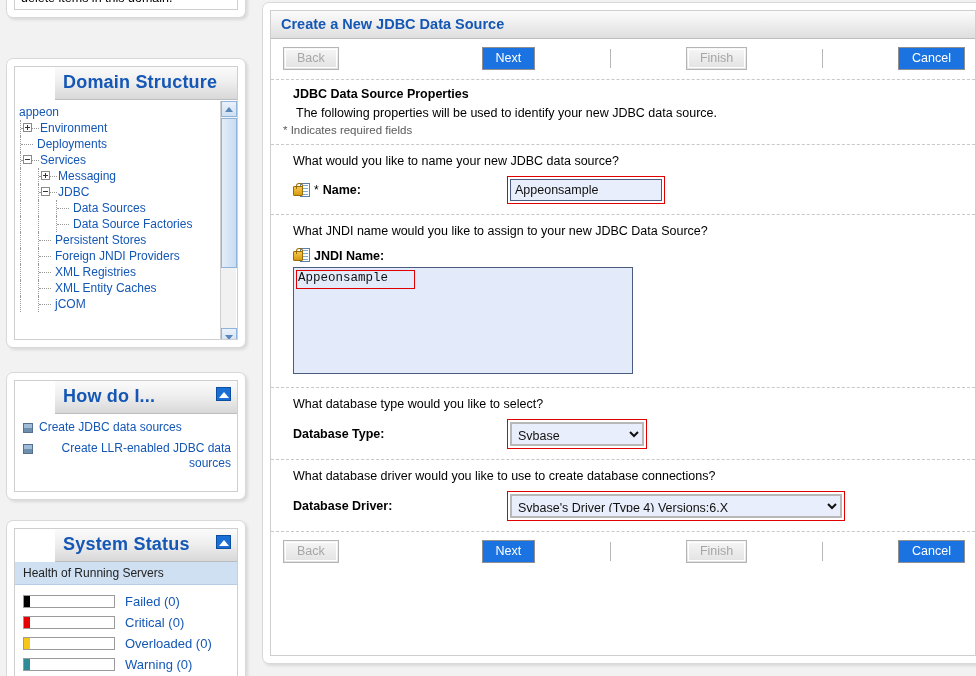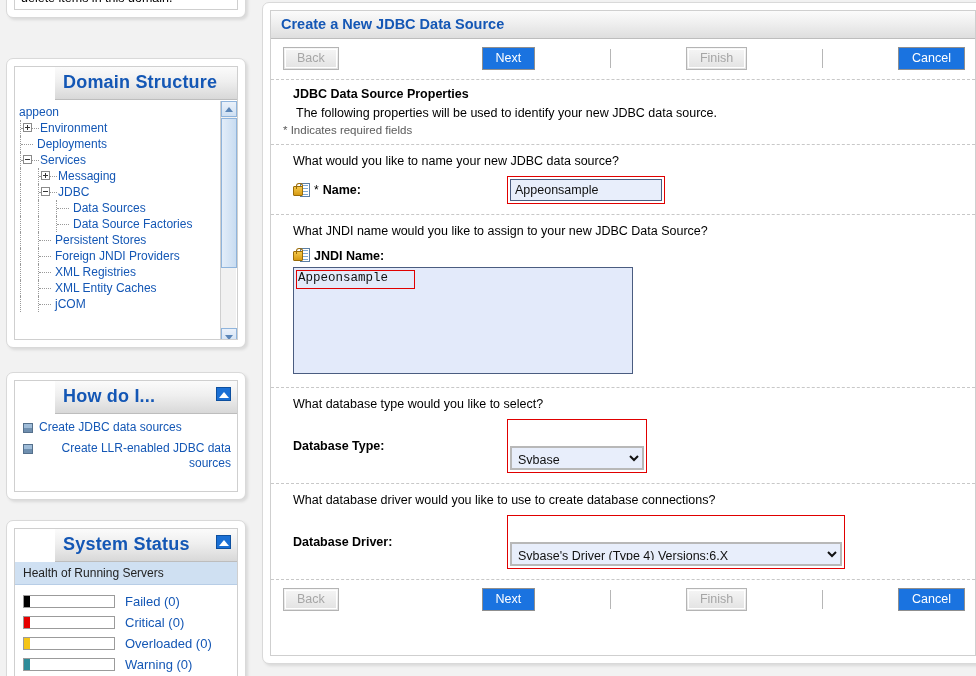--- a/index.html
+++ b/index.html
@@ -309,21 +309,20 @@
     color: #111;
     padding: 2px 4px;
     height: 22px;
   }
   input.text-in { width: 152px; }
   select.sel-in {
     border: 2px solid #b8b8b8;
     background: #e8eefb;
     padding: 4px 2px;
     height: 24px;
-    margin-top: 24px;
   }
   #db-type { width: 134px; }
   #db-driver { width: 332px; }
 
   .ta-wrap { position: relative; display:inline-block; }
   textarea.ta-in {
     font-family: "Liberation Sans Mono", "Liberation Mono", monospace;
     font-size: 12.5px;
     width: 340px; height: 107px;
     background: #e3eafa;

